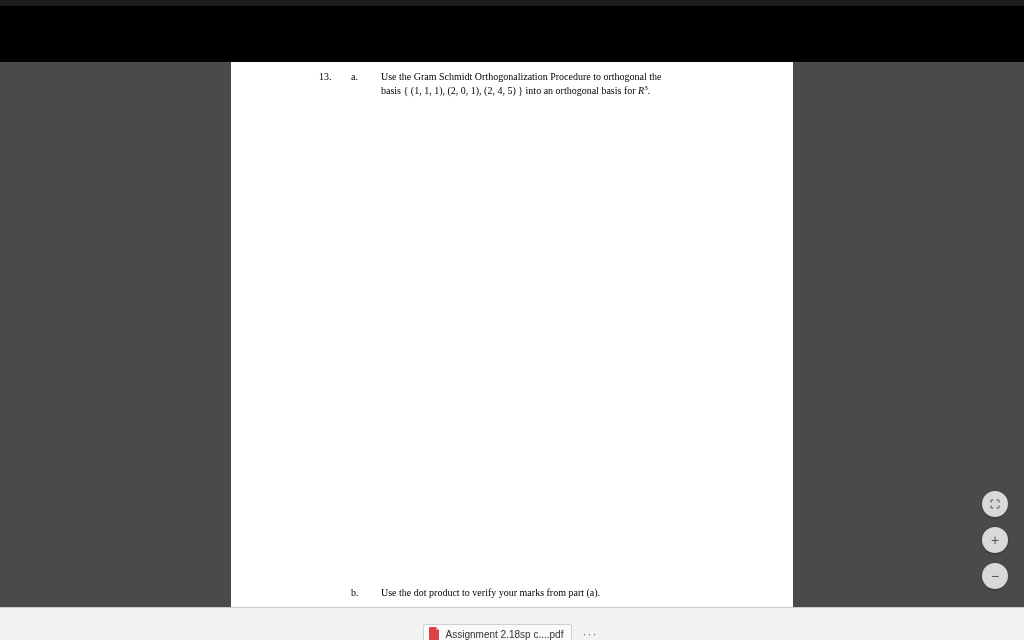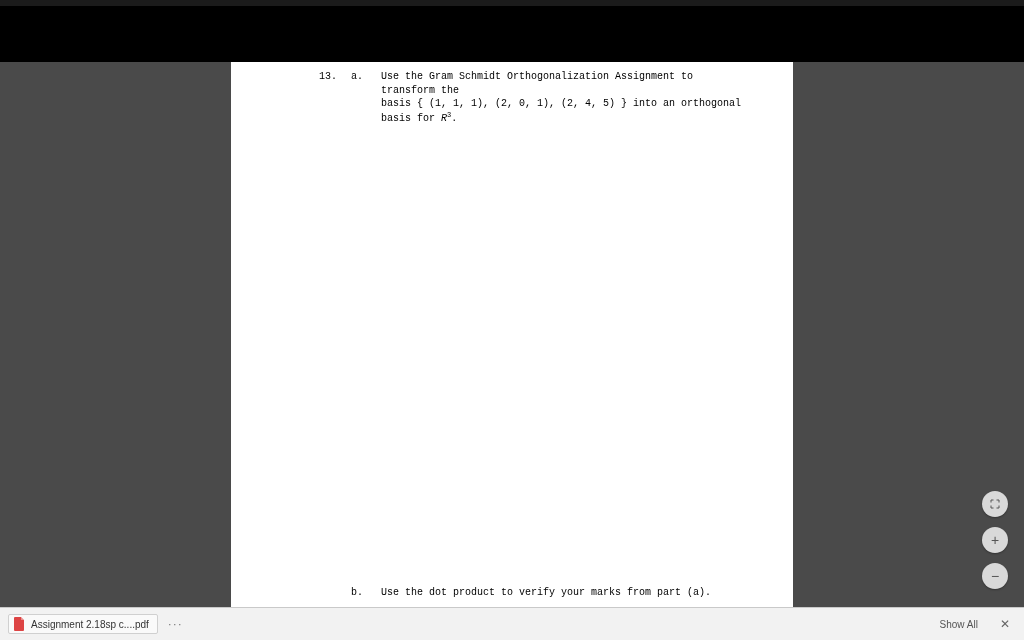--- a/index.html
+++ b/index.html
@@ -21,21 +21,21 @@
       justify-content: center;
       overflow: hidden;
     }
 
     .document-page {
       background: #fff;
       width: 562px;
       height: 560px;
       margin-top: 0;
       position: relative;
-      font-family: Liberation Mono, monospace;
+      font-family: Liberation Serif, serif;
       color: #000;
       font-size: 10px;
       line-height: 1.35;
     }
 
     .q-row {
       position: absolute;
       display: flex;
     }
     .q13 {
@@ -92,20 +92,21 @@
     .download-bar {
       height: 26px;
       background: #f2f2f2;
       border-top: 1px solid #c9c9c9;
       display: flex;
       align-items: center;
       font-size: 10px;
       color: #333;
       padding: 16px 8px;
       justify-content: space-between;
+      flex-direction: column;
     }
     .dl-left {
       display: flex;
       align-items: center;
       gap: 6px;
     }
     .dl-chip {
       display: flex;
       align-items: center;
       gap: 6px;
@@ -154,21 +155,21 @@
 
 <div class="top-black-bar"></div>
 
 <div class="viewer-area">
   <div class="document-page">
 
     <div class="q-row q13">
       <div class="qnum">13.</div>
       <div class="qpart">a.</div>
       <div class="qtext">
-        <div>Use the Gram Schmidt Orthogonalization Assignment to transform the</div>
+        <div>Use the Gram Schmidt Orthogonalization Procedure to orthogonal the</div>
         <div>
           <span>basis { (1, 1, 1), (2, 0, 1), (2, 4, 5) } into an orthogonal basis for </span><i><span>R</span></i><span class="sup">3</span><span>.</span>
         </div>
       </div>
     </div>
 
     <div class="q-row q13b">
       <div class="qnum"></div>
       <div class="qpart">b.</div>
       <div class="qtext">Use the dot product to verify your marks from part (a).</div>

